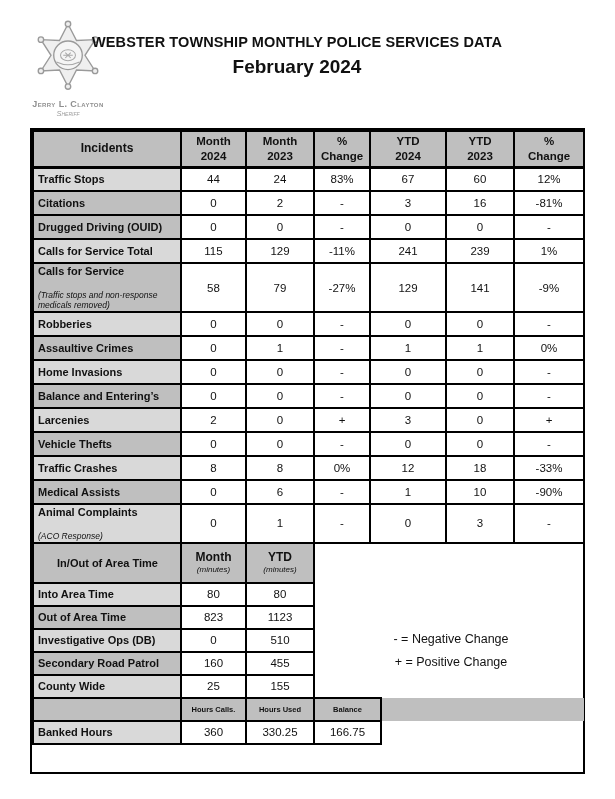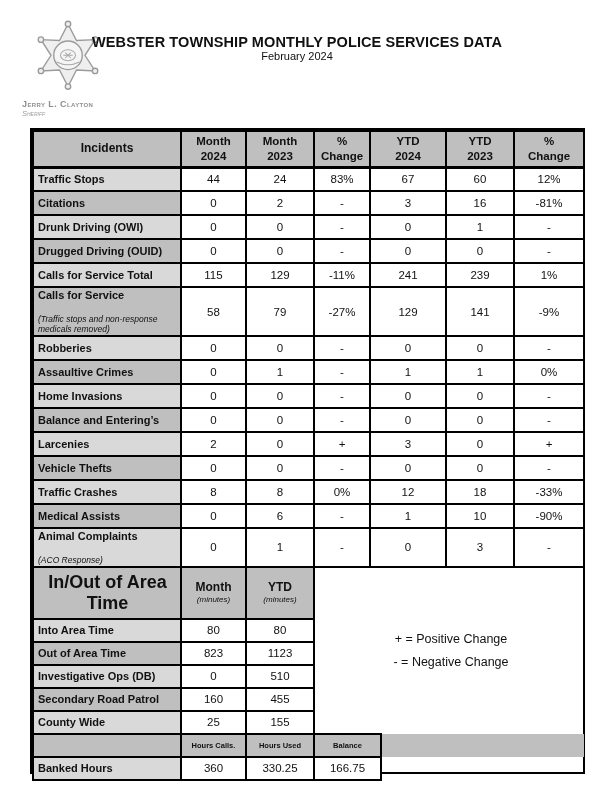--- a/index.html
+++ b/index.html
@@ -4,32 +4,32 @@
 <style>
   * { box-sizing: border-box; }
   html,body { margin:0; padding:0; }
   body {
     width:615px; height:799px; background:#ffffff; overflow:hidden;
     font-family:"Liberation Sans", sans-serif; color:#111;
   }
   .page { position:relative; width:615px; height:799px; background:#ffffff; }
 
   
-  .letterhead { position:absolute; top:20px; left:22px; width:92px; }
+  .letterhead { position:absolute; top:20px; left:22px; width:92px; text-align:center; }
   .badge { display:block; margin:0 auto; }
   .sheriff-name {
     margin-top:3px; font-size:9px; font-weight:bold; color:#8f8f8f;
     font-variant:small-caps; letter-spacing:0.4px; white-space:nowrap;
   }
   .sheriff-role {
     font-size:7.5px; font-style:italic; color:#9c9c9c; font-variant:small-caps;
   }
   .titles { position:absolute; top:34px; left:92px; width:410px; text-align:center; }
   .doc-title { font-size:14.5px; font-weight:bold; letter-spacing:0.1px; }
-  .doc-subtitle { font-size:11px; font-weight:normal; }
+  .doc-subtitle { font-size:19px; font-weight:bold; margin-top:6px; }
 
   
   .table-frame {
     position:absolute; top:128px; left:30px; width:555px; height:646px;
     border:2px solid #000;
   }
   table { border-collapse:collapse; table-layout:fixed; }
   .t1, .t2 { width:551px; }
   .t2 { margin-top:-2px; }
 
@@ -46,21 +46,21 @@
   .t1 tbody tr { height:24px; }
   .t2 tbody tr { height:23px; }
 
   td.label-cell, th.label-cell { text-align:left; font-weight:bold; padding:1px 3px 1px 4px; font-size:11px; line-height:1.15; }
   .light { background:var(--row-light,#d9d9d9); }
   .dark  { background:var(--row-dark,#bfbfbf); }
   .sublabel { display:block; font-weight:normal; font-style:italic; font-size:8.5px; line-height:1.2;margin-top:12px; }
   td.val-cell { background:#ffffff; }
 
   
-  .t2 th.area-corner { background:var(--header-bg,#bfbfbf); font-size:18px; font-weight:bold; height:52px; text-align:center; }
+  .t2 th.area-corner { background:var(--header-bg,#bfbfbf); font-size:11px; font-weight:bold; height:40px; text-align:center; }
   .t2 th.min-head { background:var(--header-bg,#bfbfbf); height:36px; }
   .min-head .mh-label { display:block; font-size:12px; font-weight:bold; line-height:1.1; }
   .min-head .mh-sub { display:block; font-size:8px; font-style:italic; font-weight:normal; line-height:1.2; }
   td.filler, th.filler { border:none; background:transparent; }
   tr.hours-hdr { height:20px; }
   tr.hours-hdr td { background:var(--header-bg,#bfbfbf); font-weight:bold; font-size:7.5px; }
   tr.banked-row { height:25px; }
 
   
   .legend {
@@ -142,29 +142,20 @@
           <tr>
             <td class="label-cell dark"><span>Citations</span></td>
             <td class="val-cell">0</td>
             <td class="val-cell">2</td>
             <td class="val-cell">-</td>
             <td class="val-cell">3</td>
             <td class="val-cell">16</td>
             <td class="val-cell">-81%</td>
           </tr>
           <tr>
-            <td class="label-cell light"><span>Drunk Driving (OWI)</span></td>
-            <td class="val-cell">0</td>
-            <td class="val-cell">0</td>
-            <td class="val-cell">-</td>
-            <td class="val-cell">0</td>
-            <td class="val-cell">1</td>
-            <td class="val-cell">-</td>
-          </tr>
-          <tr>
             <td class="label-cell dark"><span>Drugged Driving (OUID)</span></td>
             <td class="val-cell">0</td>
             <td class="val-cell">0</td>
             <td class="val-cell">-</td>
             <td class="val-cell">0</td>
             <td class="val-cell">0</td>
             <td class="val-cell">-</td>
           </tr>
           <tr>
             <td class="label-cell light"><span>Calls for Service Total</span></td>
@@ -334,18 +325,18 @@
           <td class="label-cell light">Banked Hours</td>
           <td class="val-cell">360</td>
           <td class="val-cell">330.25</td>
           <td class="val-cell">166.75</td>
           <td class="filler"></td>
         </tr>
       </tbody>
     </table>
 
     <div class="legend">
+      <div>- = Negative Change</div>
       <div>+ = Positive Change</div>
-      <div>- = Negative Change</div>
     </div>
   </div>
 
 </div>
 
 </body></html>

